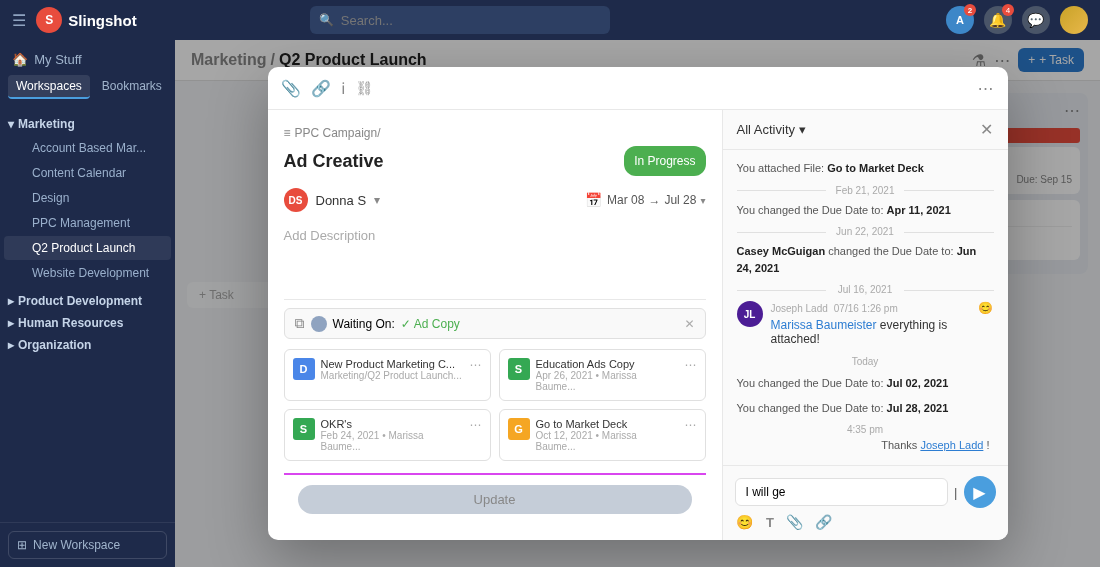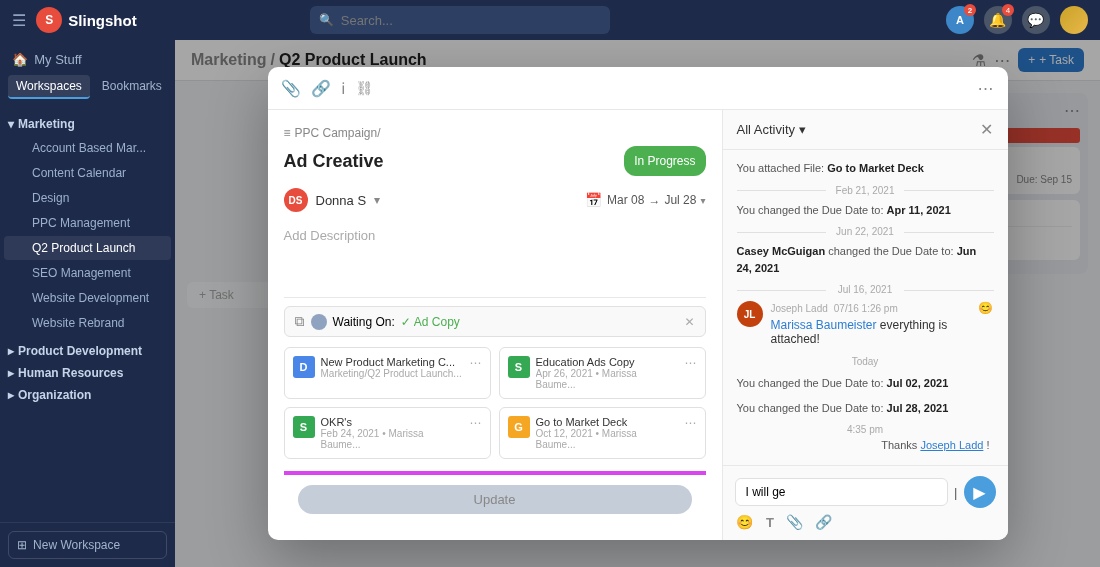--- a/index.html
+++ b/index.html
@@ -256,21 +256,21 @@
     .file-item { border: 1px solid #e0e0e0; border-radius: 6px; padding: 8px; display: flex; align-items: flex-start; gap: 6px; background: white; }
     .file-icon { width: 22px; height: 22px; border-radius: 3px; display: flex; align-items: center; justify-content: center; font-size: 11px; color: white; font-weight: bold; flex-shrink: 0; }
     .file-icon.blue { background: #4a86e8; }
     .file-icon.green { background: #34a853; }
     .file-icon.yellow { background: #f5a623; }
     .file-details { flex: 1; overflow: hidden; }
     .file-name { font-size: 11px; font-weight: 500; color: #333; white-space: nowrap; overflow: hidden; text-overflow: ellipsis; }
     .file-meta { font-size: 10px; color: #aaa; }
     .file-more { color: #aaa; font-size: 12px; cursor: pointer; flex-shrink: 0; }
 
-    .modal-footer { padding: 10px 14px; border-top: 4px solid #d946ef; }
+    .modal-footer { padding: 10px 14px; border-top: 2px solid #d946ef; }
     .update-btn { background: #c5cdd8; color: #888; border: none; border-radius: 20px; padding: 7px 22px; font-size: 13px; width: 100%; cursor: pointer; }
 
     
     .activity-header {
       display: flex;
       align-items: center;
       justify-content: space-between;
       padding: 10px 14px;
       border-bottom: 1px solid #e8e8e8;
     }
@@ -281,21 +281,21 @@
     .activity-item { font-size: 11px; color: #555; margin-bottom: 8px; line-height: 1.5; }
     .activity-item b { color: #222; }
     .activity-date { text-align: center; color: #aaa; font-size: 10px; margin: 6px 0; position: relative; }
     .activity-date::before, .activity-date::after {
       content: ''; position: absolute; top: 50%; height: 1px; background: #e0e0e0; width: 35%;
     }
     .activity-date::before { left: 0; }
     .activity-date::after { right: 0; }
 
     .comment-block { display: flex; gap: 8px; margin-bottom: 10px; }
-    .comment-avatar { width: 26px; height: 26px; border-radius: 50%; flex-shrink: 0; background: #c2410c; color: white; font-size: 10px; display: flex; align-items: center; justify-content: center; font-weight: bold; }
+    .comment-avatar { width: 26px; height: 26px; border-radius: 50%; flex-shrink: 0; background: #4c1d95; color: white; font-size: 10px; display: flex; align-items: center; justify-content: center; font-weight: bold; }
     .comment-bubble { flex: 1; }
     .comment-meta { font-size: 10px; color: #aaa; margin-bottom: 3px; display: flex; align-items: center; gap: 6px; }
     .comment-text { font-size: 12px; color: #333; }
     .comment-text a { color: #2d7dd2; text-decoration: none; }
 
     .bubble-msg { font-size: 11px; color: #555; text-align: right; margin-bottom: 4px; padding-right: 4px; }
     .bubble-msg a { color: #2d7dd2; }
 
     .activity-today { text-align: center; color: #aaa; font-size: 10px; margin: 8px 0; font-weight: 500; }
 
@@ -351,23 +351,21 @@
     <div class="sidebar-section">
       <div class="sidebar-group-header">
         <span>▾</span>
         <span>Marketing</span>
       </div>
       <div class="sidebar-item">Account Based Mar...</div>
       <div class="sidebar-item">Content Calendar</div>
       <div class="sidebar-item">Design</div>
       <div class="sidebar-item">PPC Management</div>
       <div class="sidebar-item active">Q2 Product Launch</div>
-      <div class="sidebar-item">SEO Management</div>
       <div class="sidebar-item">Website Development</div>
-      <div class="sidebar-item">Website Rebrand</div>
     </div>
 
     <div class="sidebar-group-header">
       <span>▸</span>
       <span>Product Development</span>
     </div>
     <div class="sidebar-group-header">
       <span>▸</span>
       <span>Human Resources</span>
     </div>

